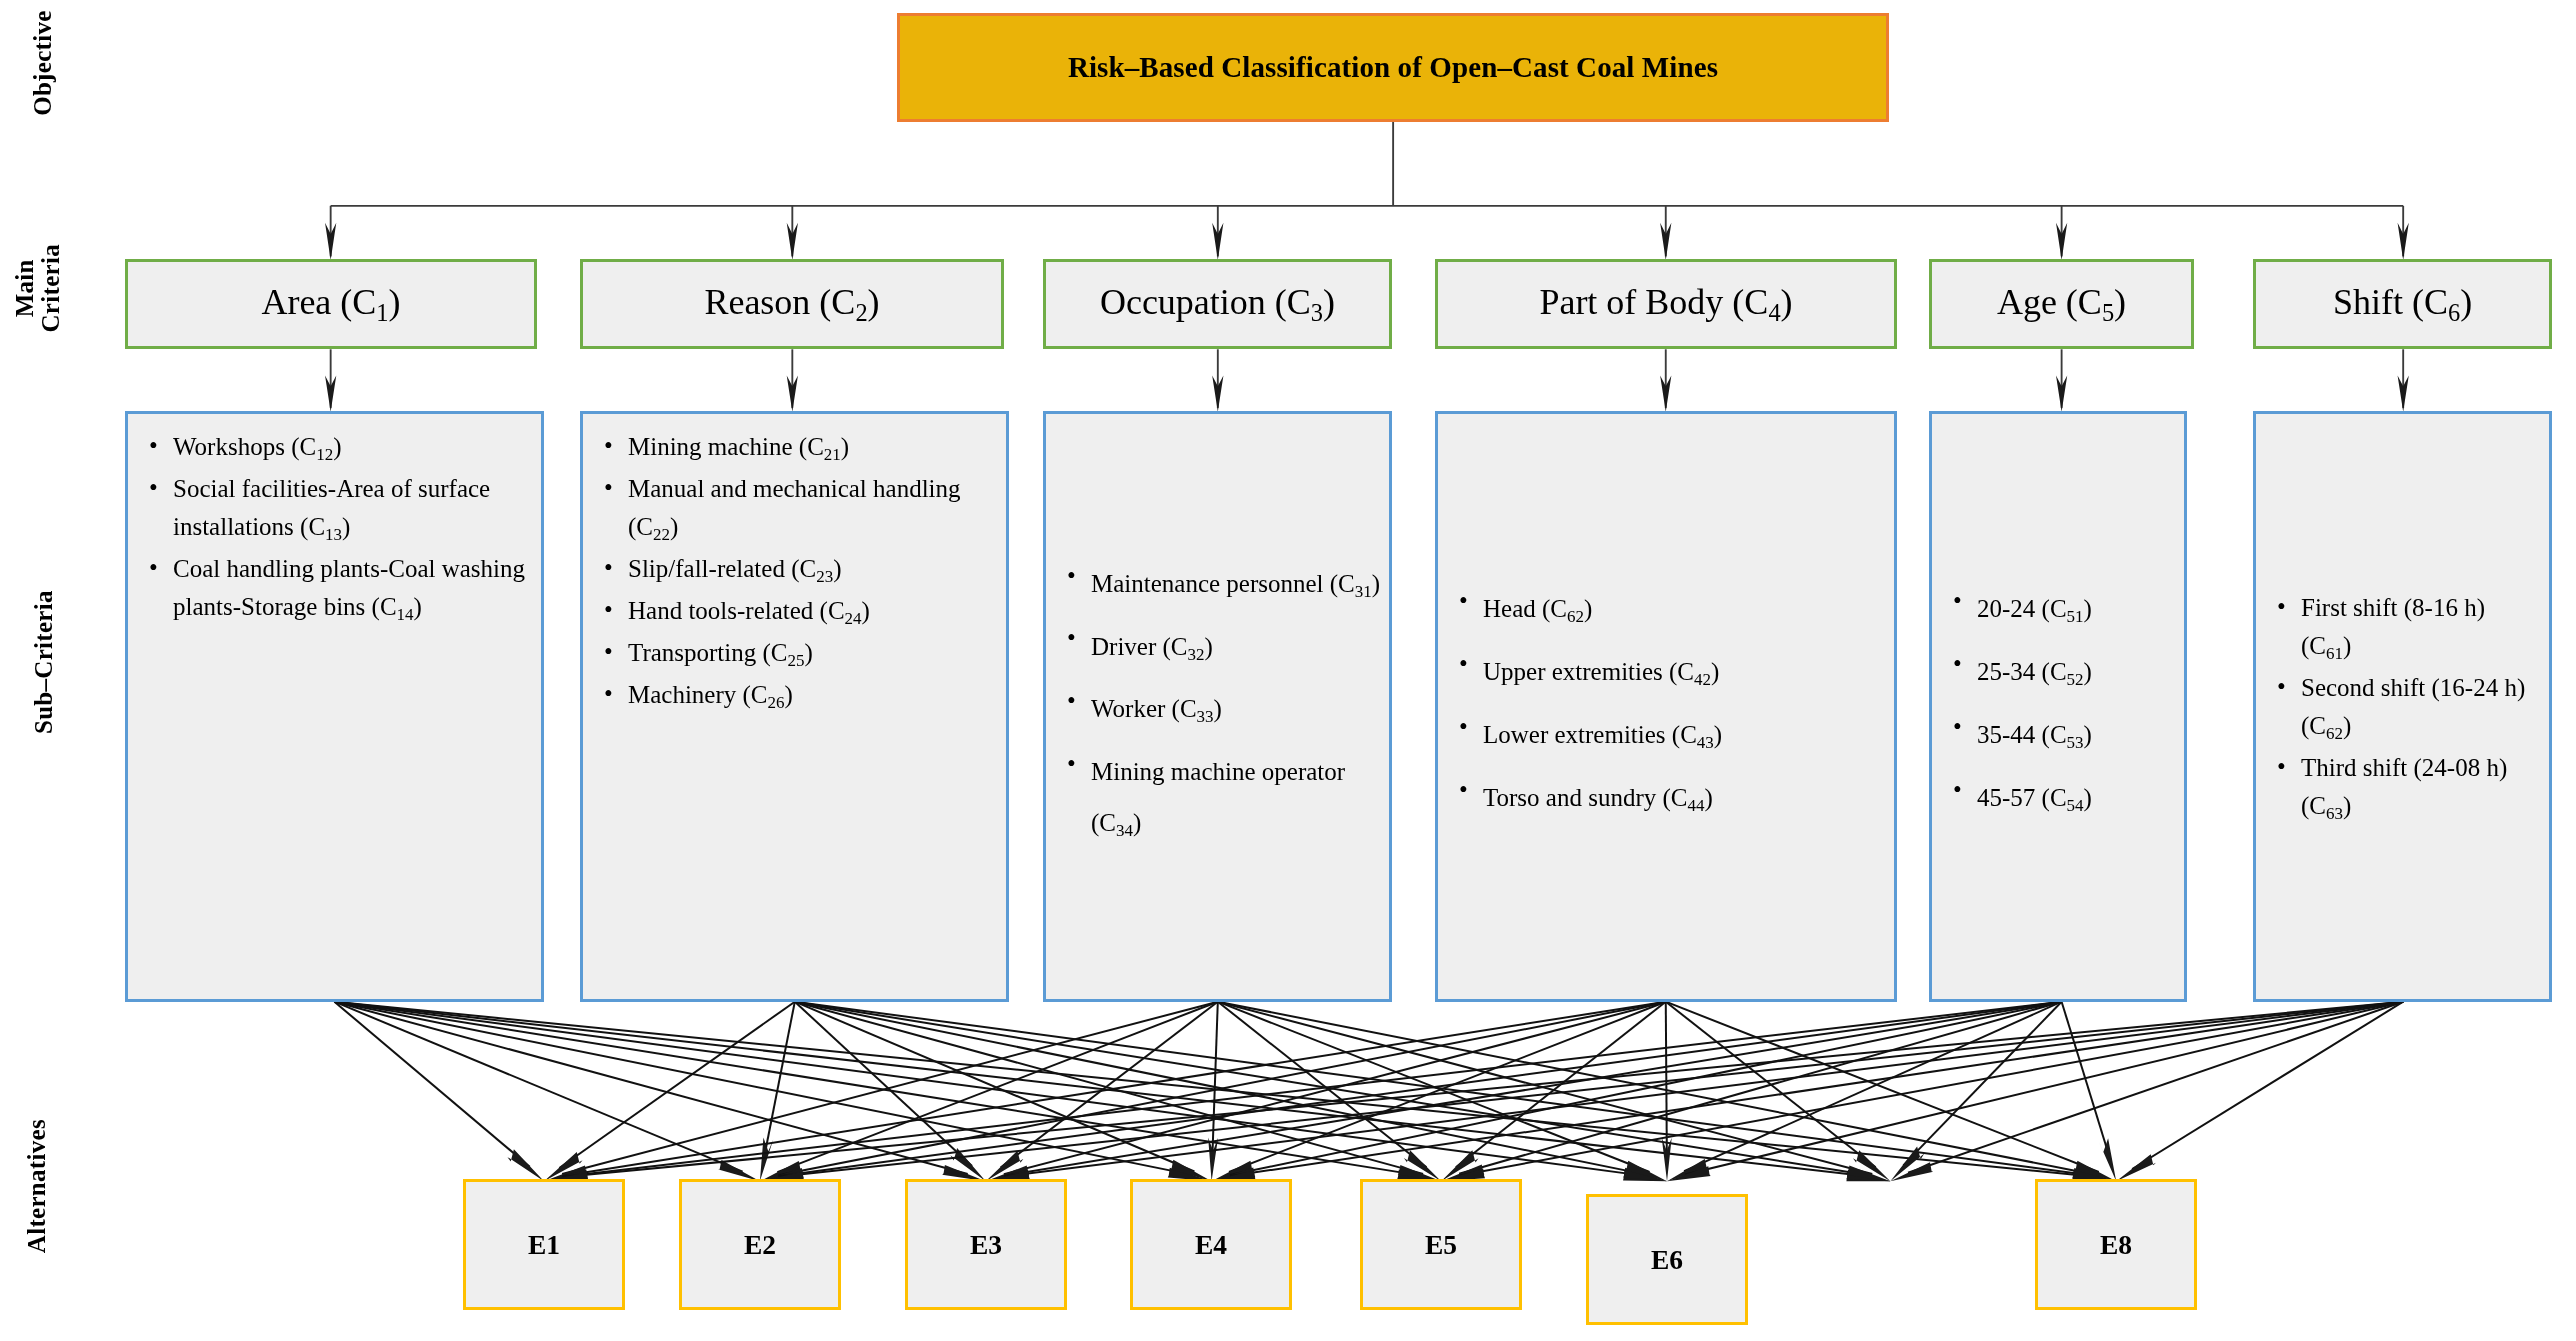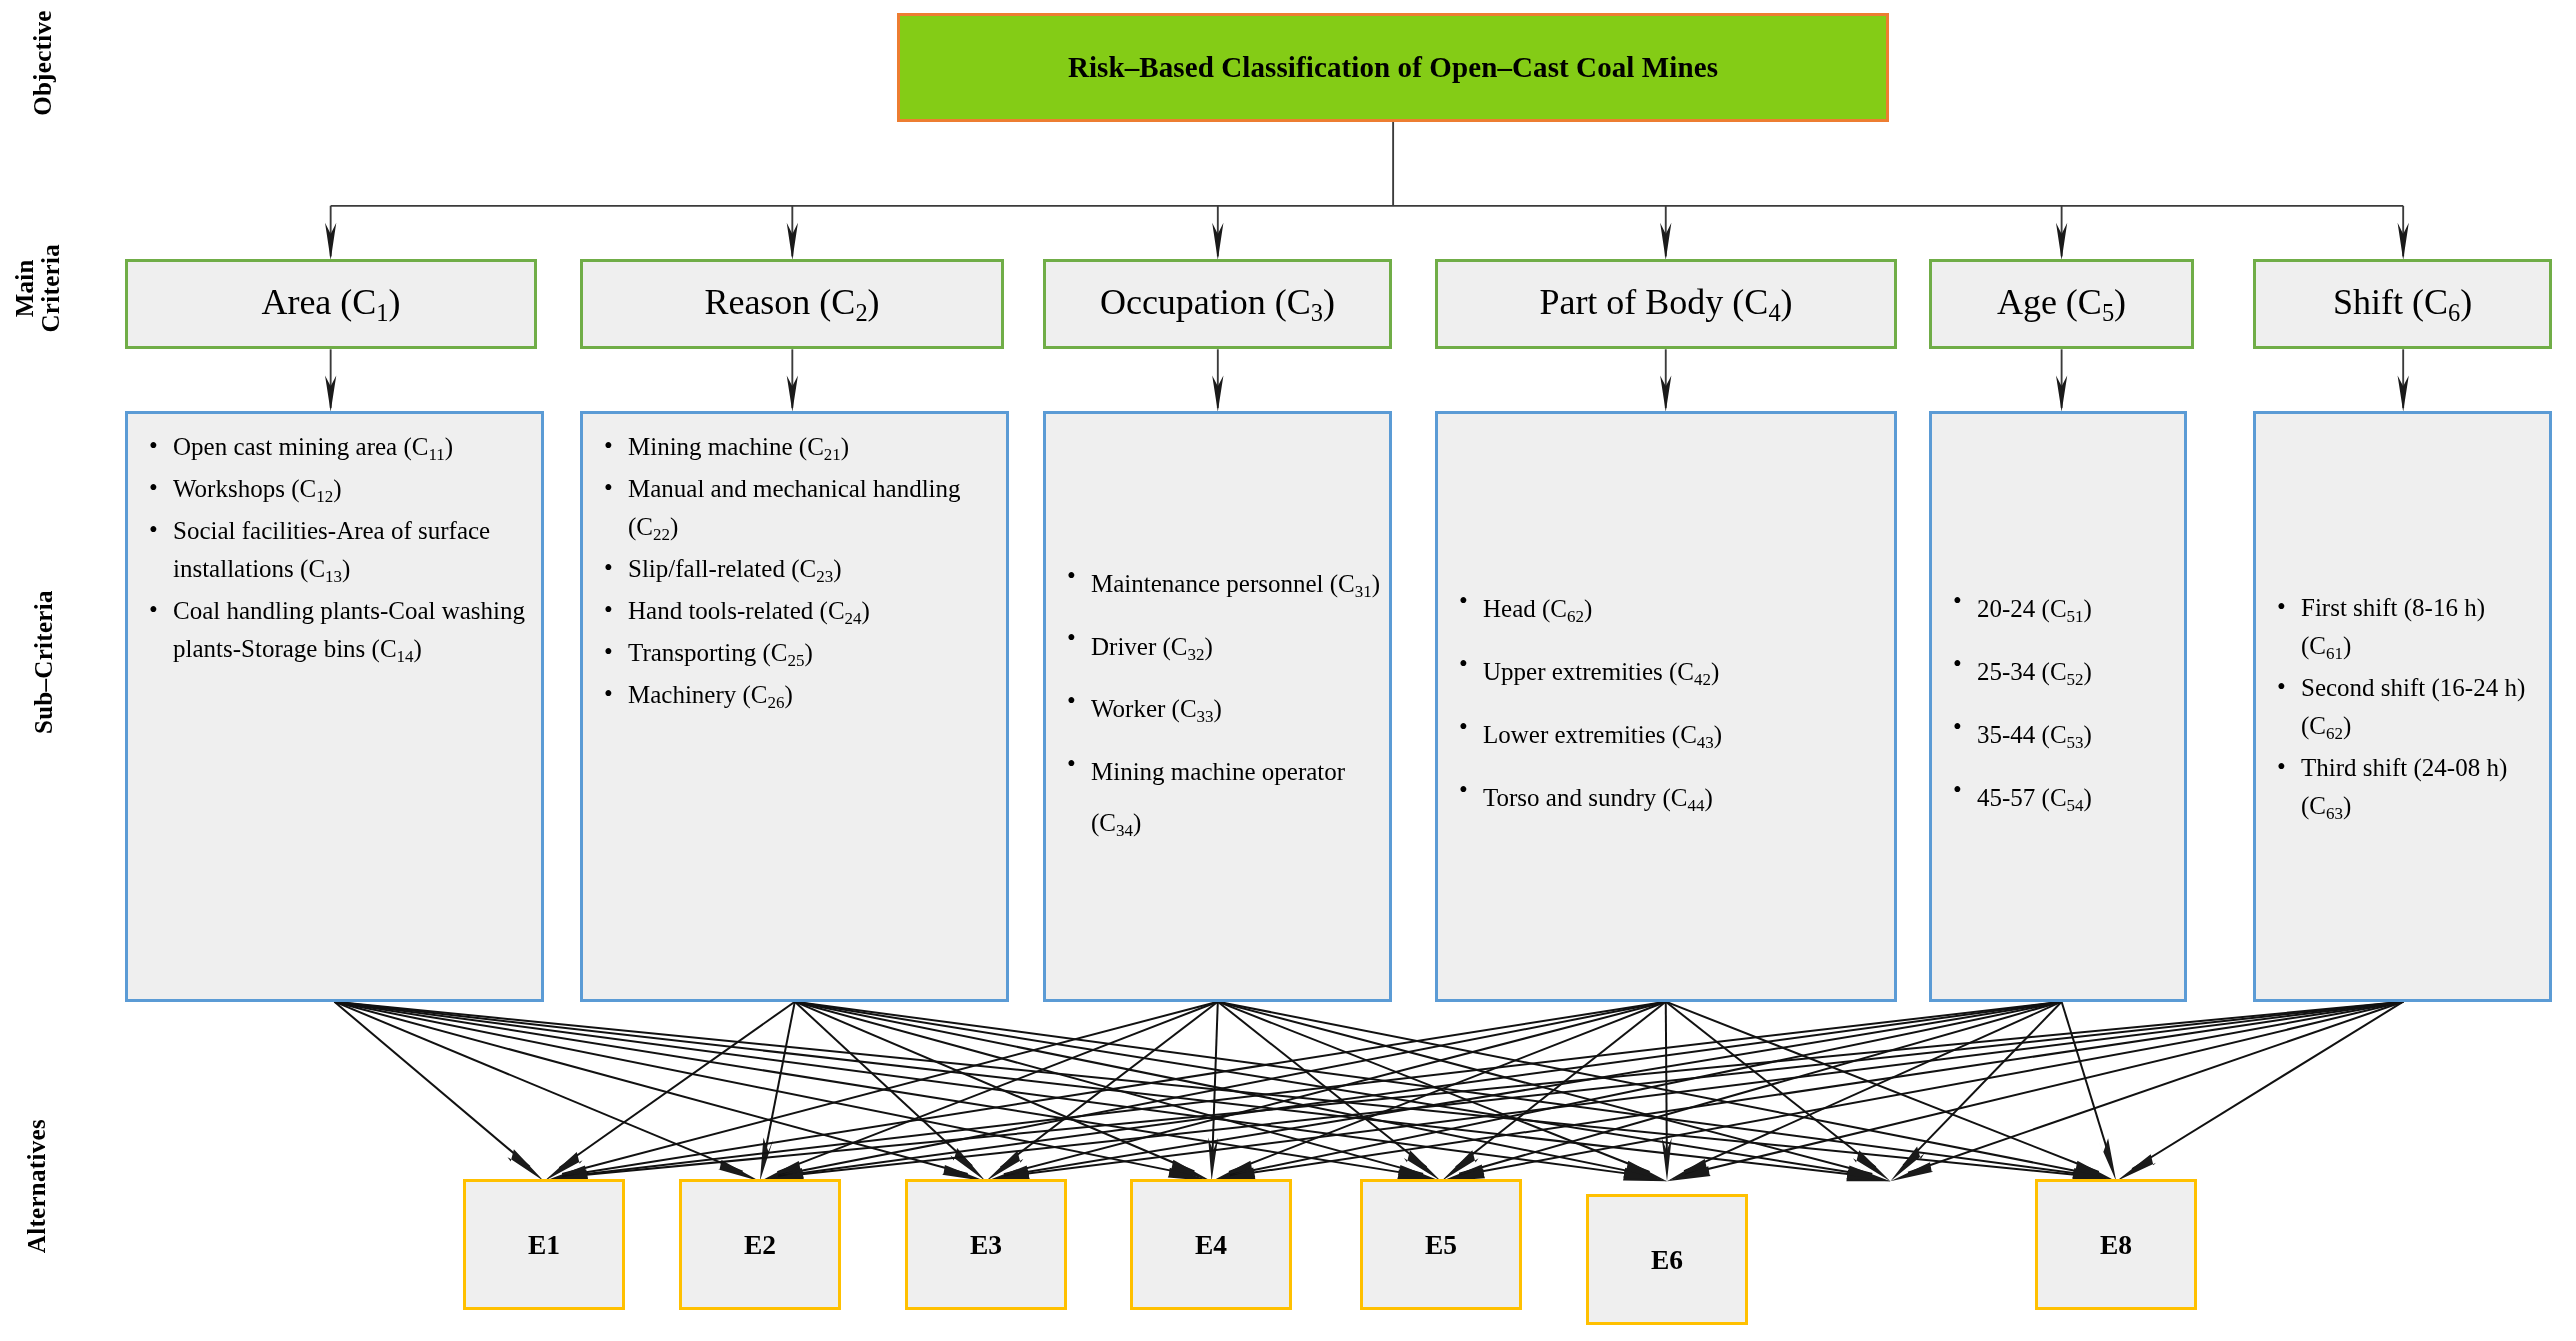--- a/index.html
+++ b/index.html
@@ -26,21 +26,21 @@
   .box{
     position:absolute;
     box-sizing:border-box;
     background:#efefef;
     display:flex;
     align-items:center;
     justify-content:center;
   }
   .objective-box{
     border:3.1px solid #ED7D31;
-    background:#84cc16;
+    background:#eab308;
     font-weight:bold;
     font-size:29px;
     text-align:center;
     letter-spacing:0.1px;
   }
   .main-box{
     border:3.1px solid #70AD47;
     font-size:36px;
     text-align:center;
   }
@@ -246,21 +246,20 @@
   </div>
   <div class="box main-box" style="left:1929px; top:259px; width:265px; height:90px;">
     <span>Age (C<sub>5</sub>)</span>
   </div>
   <div class="box main-box" style="left:2253px; top:259px; width:299px; height:90px;">
     <span>Shift (C<sub>6</sub>)</span>
   </div>
 
   <div class="box sub-box" style="left:125px; top:411px; width:419px; height:591px;">
     <ul class="sublist">
-      <li>Open cast mining area (C<sub>11</sub>)</li>
       <li>Workshops (C<sub>12</sub>)</li>
       <li>Social facilities-Area of surface installations (C<sub>13</sub>)</li>
       <li>Coal handling plants-Coal washing plants-Storage bins (C<sub>14</sub>)</li>
     </ul>
   </div>
 
   <div class="box sub-box" style="left:580px; top:411px; width:429px; height:591px;">
     <ul class="sublist">
       <li>Mining machine (C<sub>21</sub>)</li>
       <li>Manual and mechanical handling (C<sub>22</sub>)</li>

